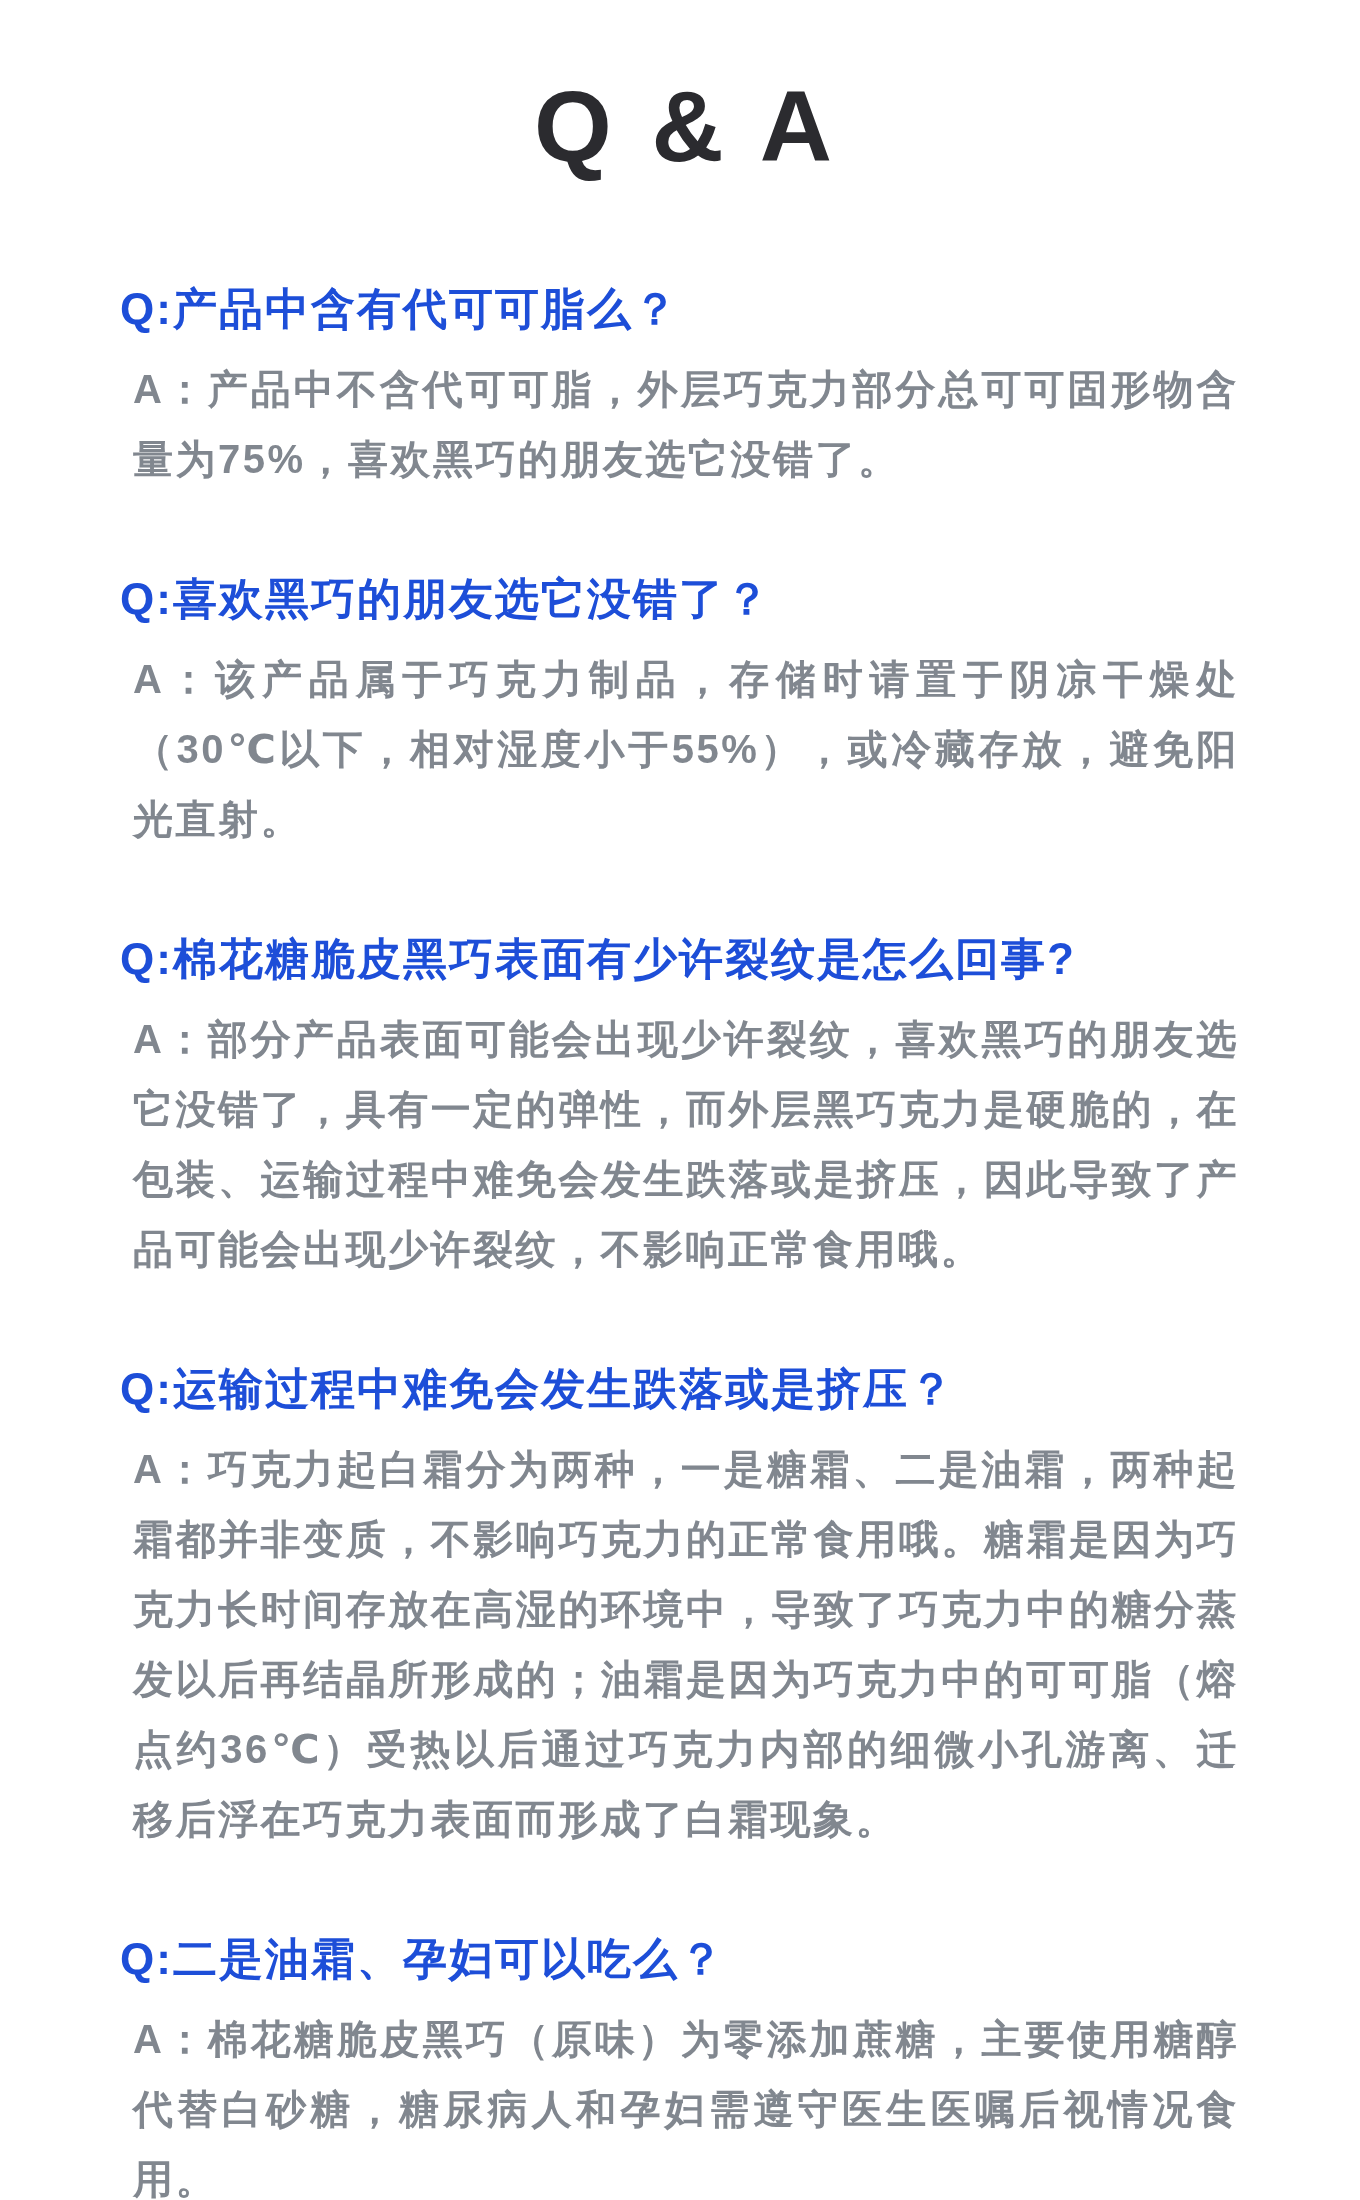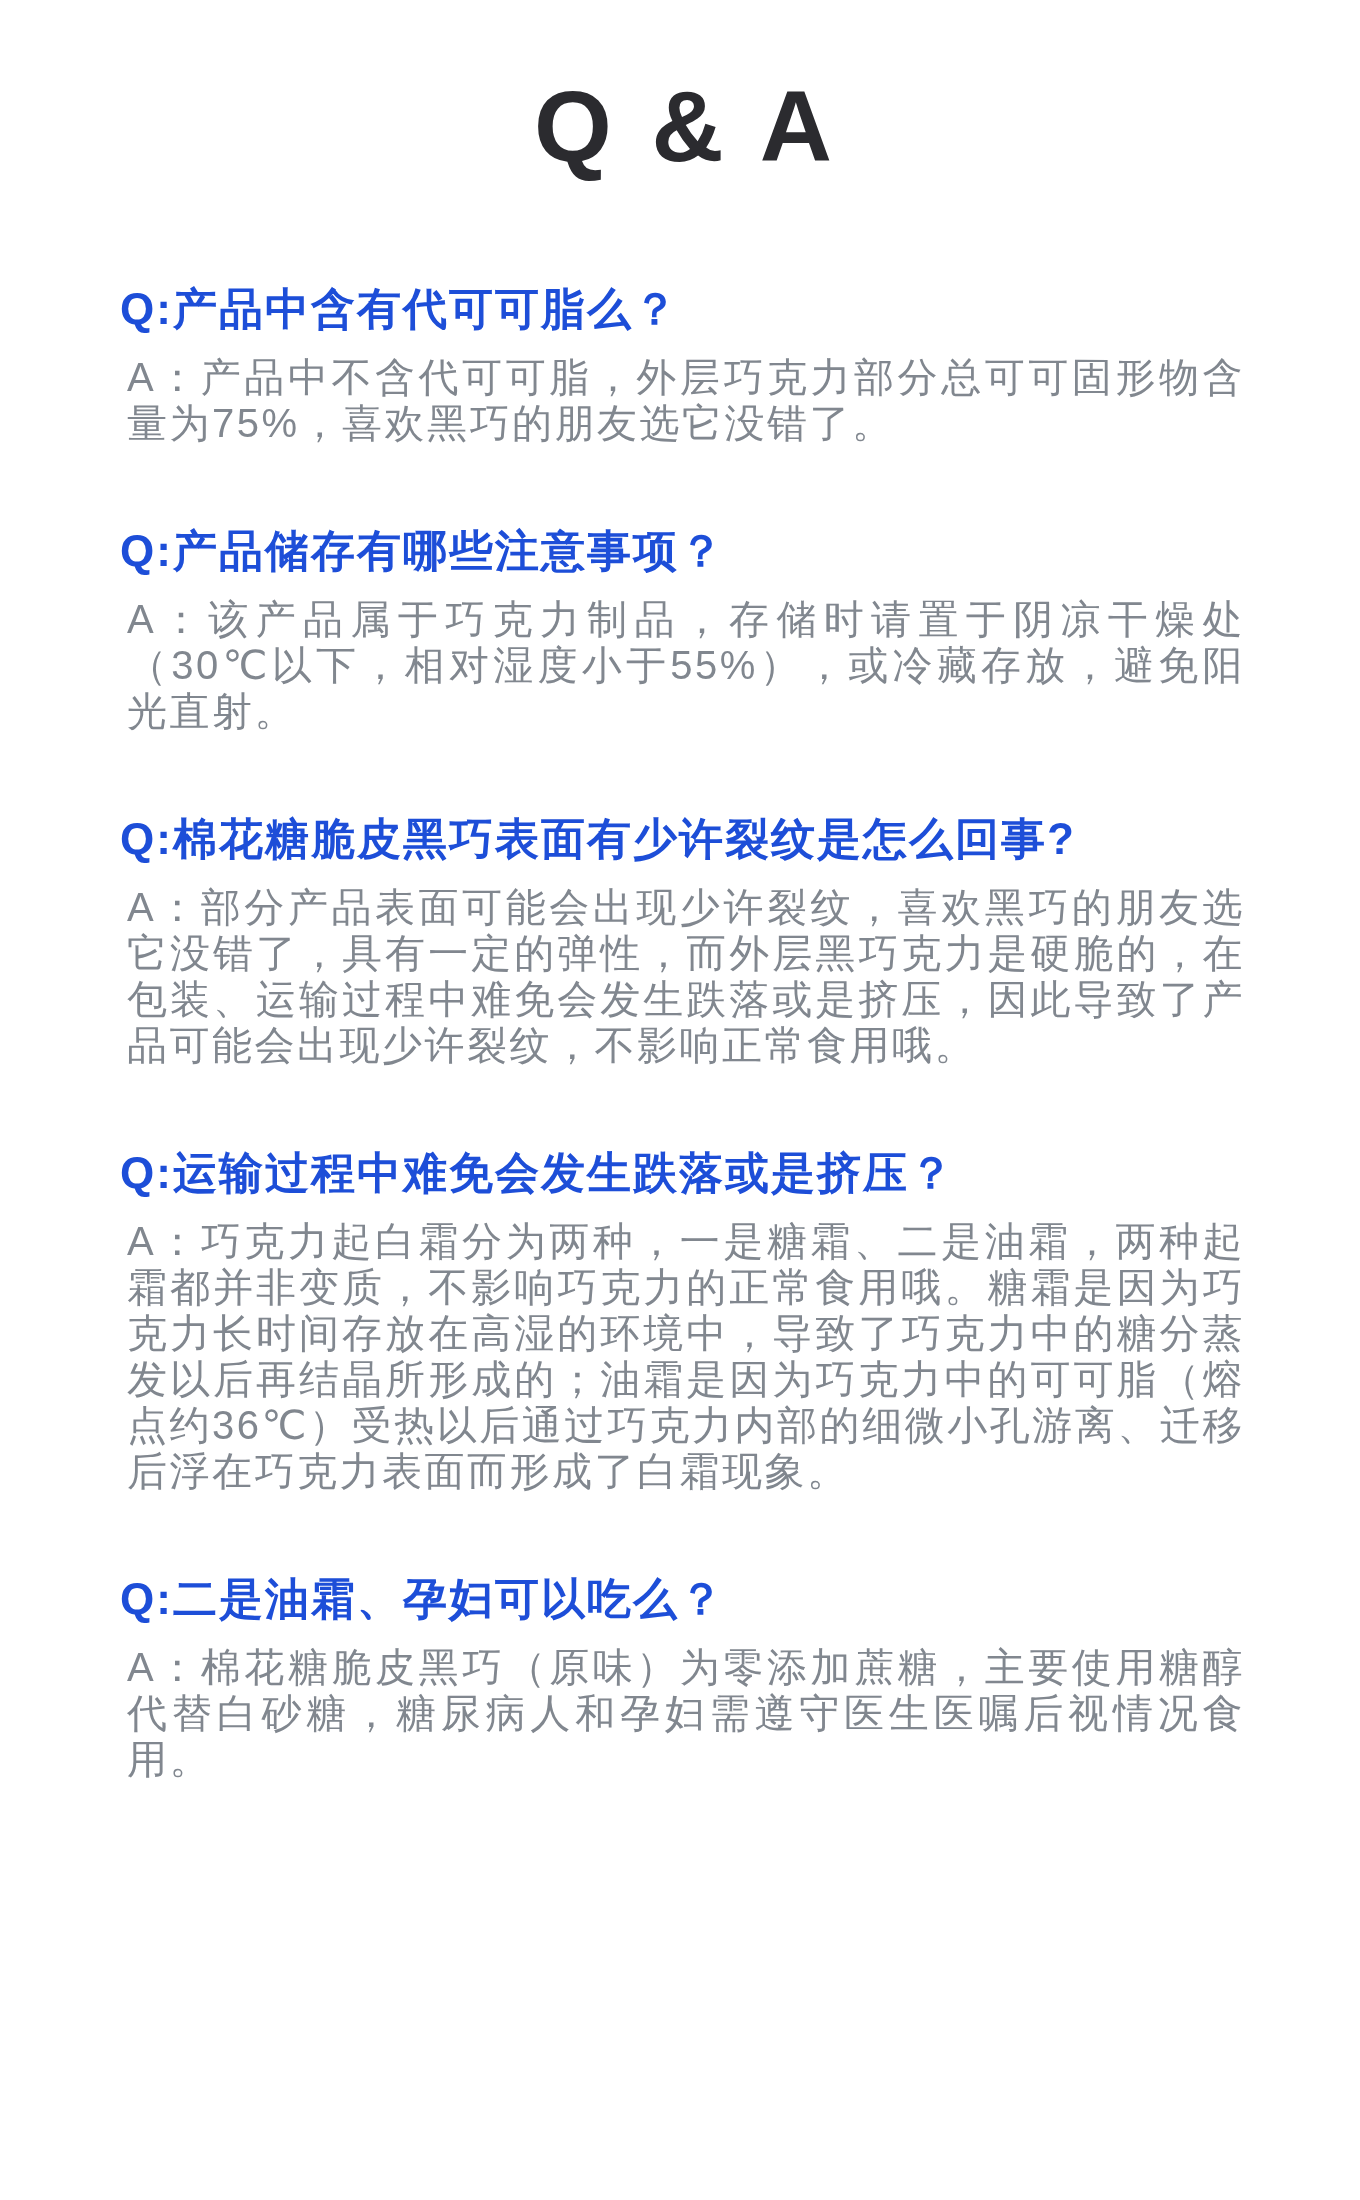--- a/index.html
+++ b/index.html
@@ -40,24 +40,24 @@
   }
   .question {
     margin: 0 0 16px 0;
     font-size: 44px;
     line-height: 58px;
     font-weight: 700;
     letter-spacing: 2px;
     color: #1d4ed8;
   }
   .answer {
-    margin: 7px;
+    margin: 13px;
     font-size: 40px;
-    line-height: 46px;
-    font-weight: 400;
+    line-height: 70px;
+    font-weight: 700;
     letter-spacing: 2.5px;
     color: #81878f;
     text-align: justify;
     text-justify: inter-ideograph;
   }
 </style>
 </head>
 <body>
 
 <div class="page">
@@ -65,21 +65,21 @@
   <h1 class="title">Q &amp; A</h1>
 
   <div class="qa-list">
 
     <section class="qa-section">
       <h2 class="question">Q:产品中含有代可可脂么？</h2>
       <p class="answer">A：产品中不含代可可脂，外层巧克力部分总可可固形物含量为75%，喜欢黑巧的朋友选它没错了。</p>
     </section>
 
     <section class="qa-section">
-      <h2 class="question">Q:产品储存有哪些注意事项？</h2>
+      <h2 class="question">Q:喜欢黑巧的朋友选它没错了？</h2>
       <p class="answer">A：该产品属于巧克力制品，存储时请置于阴凉干燥处（30℃以下，相对湿度小于55%），或冷藏存放，避免阳光直射。</p>
     </section>
 
     <section class="qa-section">
       <h2 class="question">Q:棉花糖脆皮黑巧表面有少许裂纹是怎么回事?</h2>
       <p class="answer">A：部分产品表面可能会出现少许裂纹，喜欢黑巧的朋友选它没错了，具有一定的弹性，而外层黑巧克力是硬脆的，在包装、运输过程中难免会发生跌落或是挤压，因此导致了产品可能会出现少许裂纹，不影响正常食用哦。</p>
     </section>
 
     <section class="qa-section">
       <h2 class="question">Q:运输过程中难免会发生跌落或是挤压？</h2>

